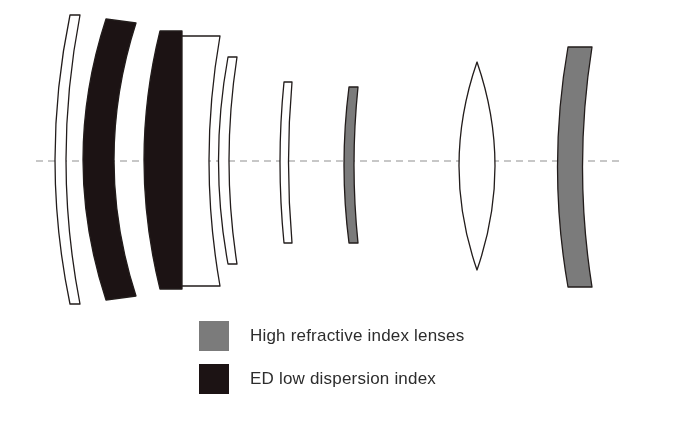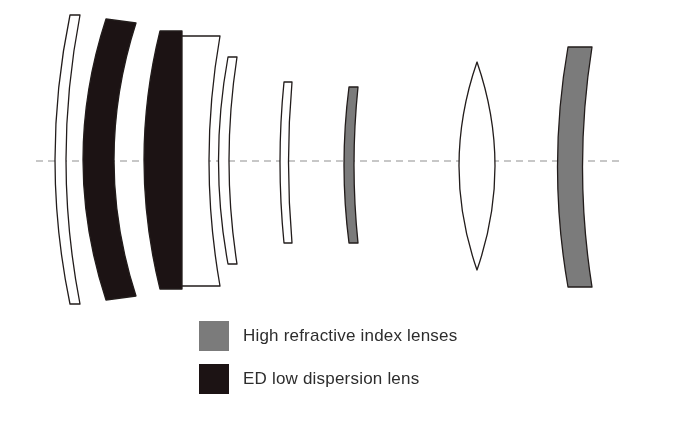--- a/index.html
+++ b/index.html
@@ -24,21 +24,21 @@
     position: absolute;
     left: 199px;
     top: 321px;
     display: flex;
     flex-direction: column;
     gap: 13px;
   }
   .legend-row {
     display: flex;
     align-items: flex-start;
-    gap: 14px;
+    gap: 21px;
   }
   .swatch {
     width: 30px;
     height: 30px;
     flex: 0 0 auto;
   }
   .legend-label {
     font-size: 17px;
     line-height: 30px;
     color: #2d2d2d;
@@ -74,17 +74,17 @@
     <path d="M 568,47 L 592,47 Q 573,167 592,287 L 568,287 Q 547,167 568,47 Z" stroke="#221c1b" stroke-width="1.3" stroke-linejoin="round" fill="#7b7b7b"></path>
   </svg>
 
   <div class="legend">
     <div class="legend-row">
       <span class="swatch" style="background: rgb(123, 123, 123);"></span>
       <span class="legend-label">High refractive index lenses</span>
     </div>
     <div class="legend-row">
       <span class="swatch" style="background: rgb(28, 19, 20);"></span>
-      <span class="legend-label">ED low dispersion lens</span>
+      <span class="legend-label">ED low dispersion index</span>
     </div>
   </div>
 
 </div>
 
 </body></html>

